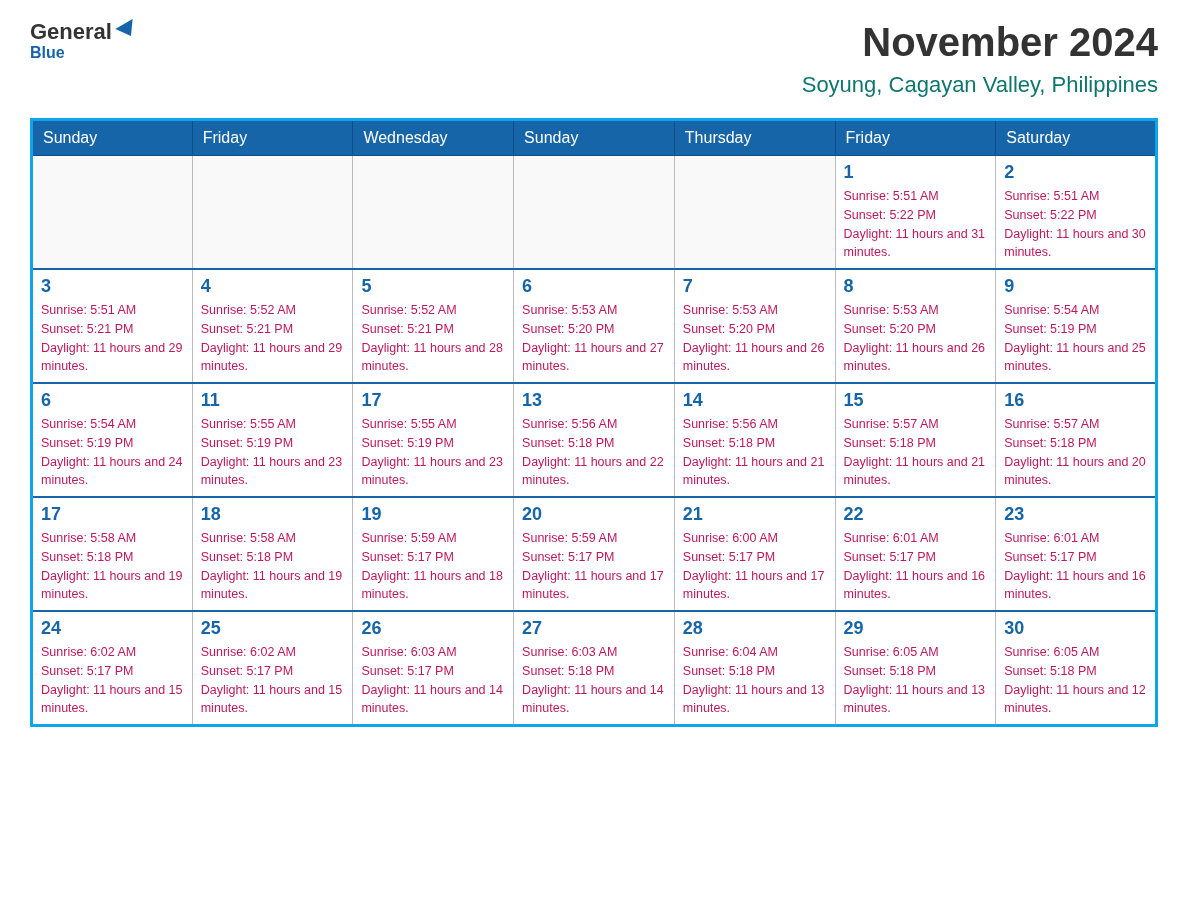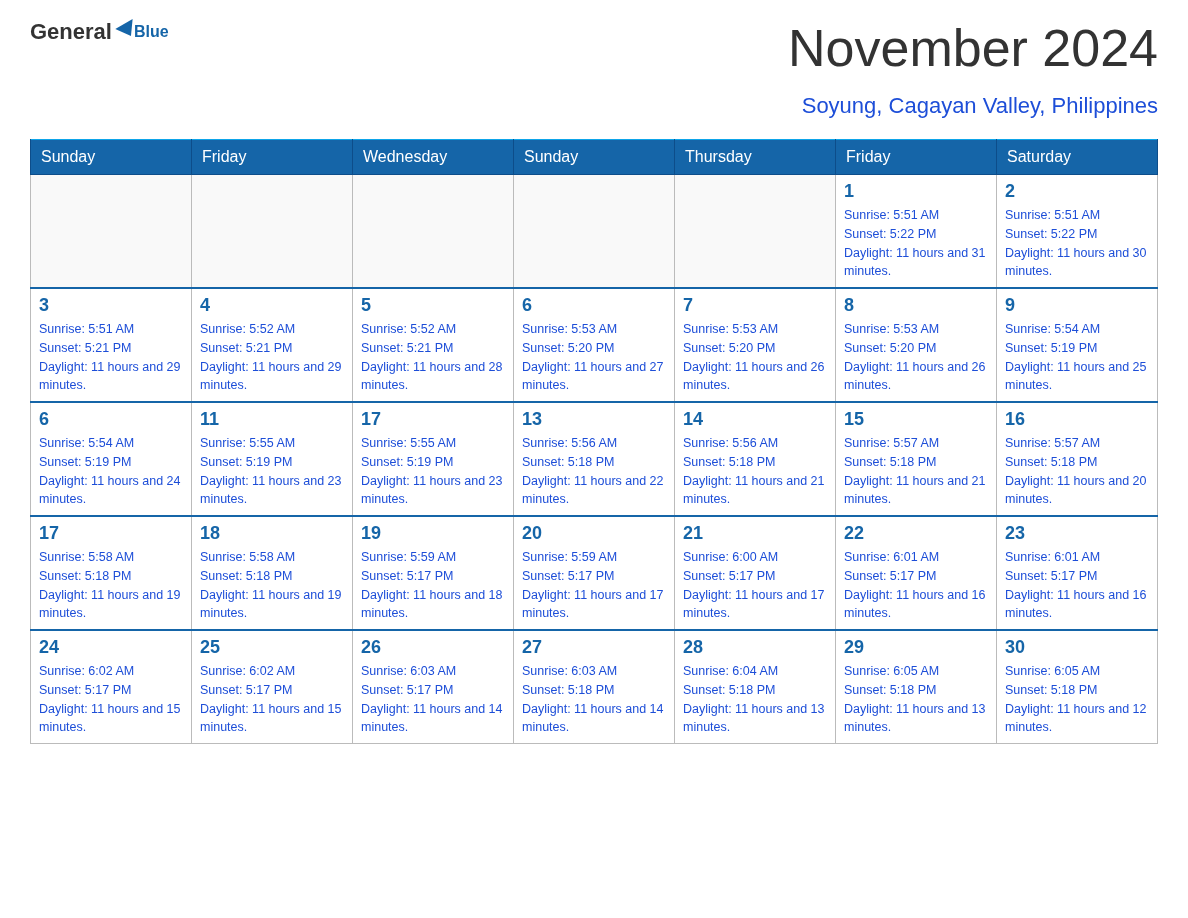--- a/index.html
+++ b/index.html
@@ -10,22 +10,22 @@
       color: #333;
     }
     .header {
       display: flex;
       justify-content: space-between;
       align-items: flex-start;
       margin-bottom: 20px;
     }
     .logo {
       display: flex;
-      flex-direction: row;
-      align-items: center;
+      flex-direction: column;
+      align-items: flex-start;
     }
     .logo-general {
       font-size: 22px;
       font-weight: bold;
       color: #333;
       line-height: 1.1;
     }
     .logo-blue {
       font-size: 16px;
       font-weight: bold;
@@ -44,34 +44,34 @@
       margin-left: 2px;
     }
     .logo-row {
       display: flex;
       align-items: center;
     }
     .title-section {
       text-align: right;
     }
     .main-title {
-      font-size: 52px;
-      font-weight: normal;
+      font-size: 40px;
+      font-weight: bold;
       color: #333;
       line-height: 1.1;
     }
     .subtitle {
       font-size: 22px;
-      color: #1d4ed8;
-      margin-top: 16px;
+      color: #0f766e;
+      margin-top: 8px;
     }
     .calendar {
       width: 100%;
       border-collapse: collapse;
-      border: 1px solid #0ea5e9;
+      border: 3px solid #0ea5e9;
     }
     .calendar th {
       background-color: #1565a8;
       color: #fff;
       padding: 8px 10px;
       text-align: left;
       font-size: 16px;
       font-weight: normal;
       border: 1px solid #0d4d8a;
     }
@@ -84,21 +84,21 @@
       font-size: 13px;
     }
     .day-number {
       font-size: 18px;
       color: #1565a8;
       font-weight: bold;
       margin-bottom: 4px;
       display: block;
     }
     .day-info {
-      color: #1d4ed8;
+      color: #be185d;
       font-size: 12.5px;
       line-height: 1.5;
     }
     .empty-cell {
       background: #f9f9f9;
     }
     tr:not(:first-child) td {
       border-top: 2px solid #1565a8;
     }
     .calendar thead tr th {

